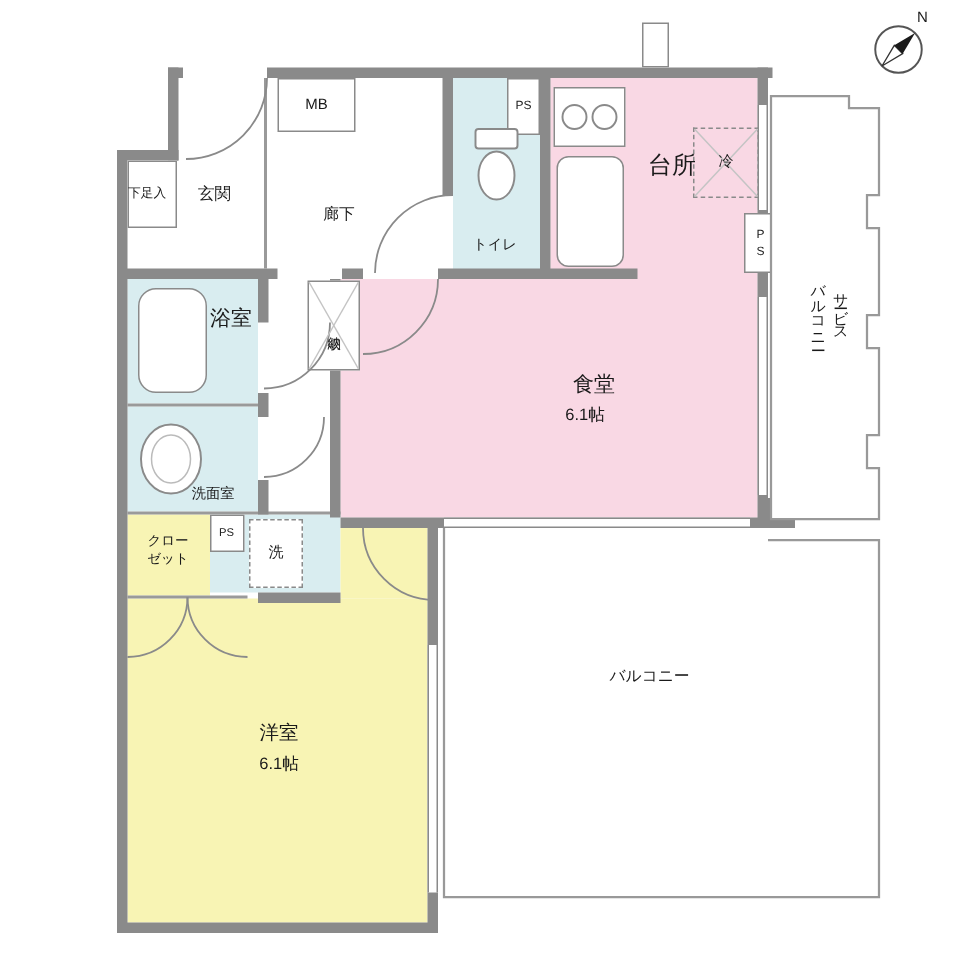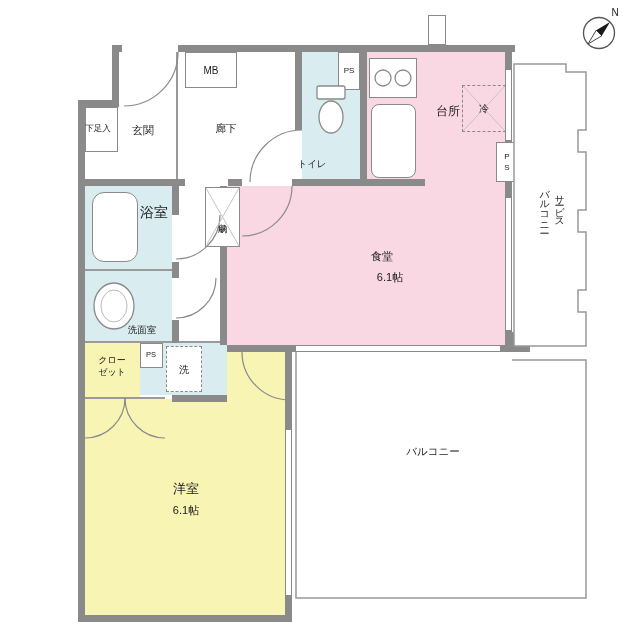--- a/index.html
+++ b/index.html
@@ -117,30 +117,30 @@
     <g transform="translate(599,33)">
       <circle r="15.5" fill="#ffffff" stroke="#555555" stroke-width="1.3"></circle>
       <polygon points="-11,11 2.8,2.8 -2.8,-2.8" fill="#ffffff" stroke="#333333" stroke-width="0.9"></polygon>
       <polygon points="11,-11 2.8,2.8 -2.8,-2.8" fill="#1a1a1a"></polygon>
     </g>
   </svg>
 
   <span class="lbl" style="left:98px;top:129px;font-size:8.5px">下足入</span>
   <span class="lbl" style="left:143px;top:130px;font-size:11px">玄関</span>
   <span class="lbl" style="left:211px;top:70px;font-size:10px">MB</span>
-  <span class="lbl" style="left:226px;top:129px;font-size:10.5px">廊下</span>
-  <span class="lbl" style="left:312px;top:164px;font-size:9.5px">トイレ</span>
+  <span class="lbl" style="left:226px;top:144px;font-size:10.5px">廊下</span>
+  <span class="lbl" style="left:330px;top:164px;font-size:9.5px">トイレ</span>
   <span class="lbl" style="left:349px;top:71px;font-size:8px">PS</span>
-  <span class="lbl" style="left:448px;top:112px;font-size:12px">台所</span>
+  <span class="lbl" style="left:448px;top:112px;font-size:16px">台所</span>
   <span class="lbl" style="left:484px;top:108px;font-size:10px">冷</span>
   <span class="lbl vert" style="left:552px;top:205px;font-size:10px">サービス
 バルコニー</span>
   <span class="lbl" style="left:507px;top:162px;font-size:8px;line-height:1.4">P
 S</span>
-  <span class="lbl" style="left:382px;top:256px;font-size:11px">食堂</span>
+  <span class="lbl" style="left:396px;top:256px;font-size:14px">食堂</span>
   <span class="lbl" style="left:390px;top:277px;font-size:11px">6.1帖</span>
   <span class="lbl" style="left:154px;top:212px;font-size:14px">浴室</span>
   <span class="lbl vert" style="left:222px;top:217px;font-size:9px">収納</span>
   <span class="lbl" style="left:142px;top:330px;font-size:9.5px">洗面室</span>
   <span class="lbl" style="left:112px;top:367px;font-size:9px">クロー
 ゼット</span>
   <span class="lbl" style="left:151px;top:355px;font-size:7.5px">PS</span>
   <span class="lbl" style="left:184px;top:369px;font-size:10px">洗</span>
   <span class="lbl" style="left:186px;top:489px;font-size:13px">洋室</span>
   <span class="lbl" style="left:186px;top:510px;font-size:11px">6.1帖</span>

